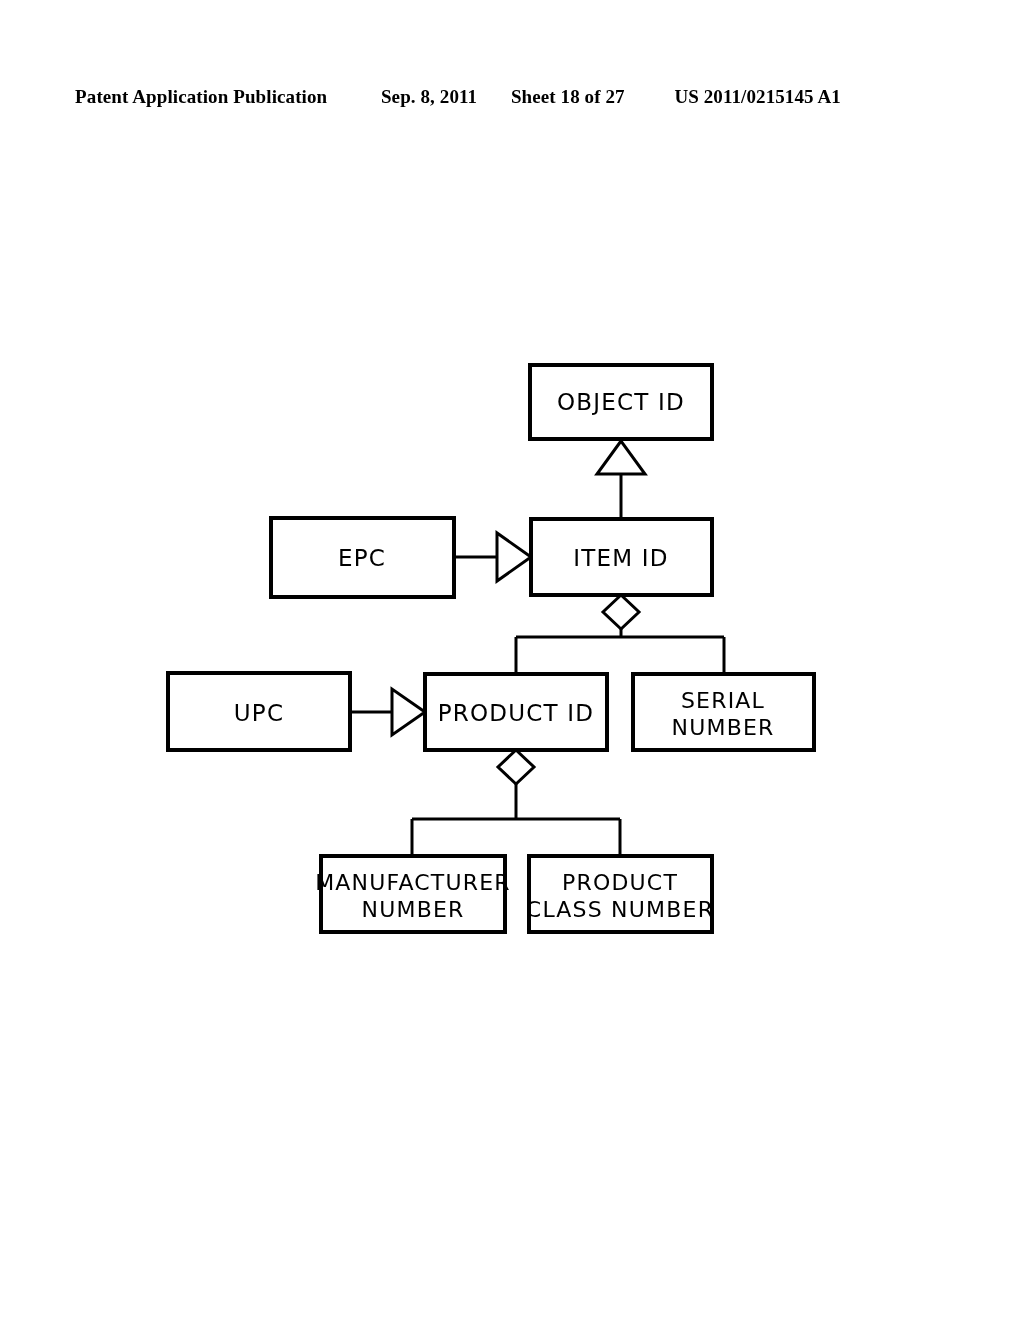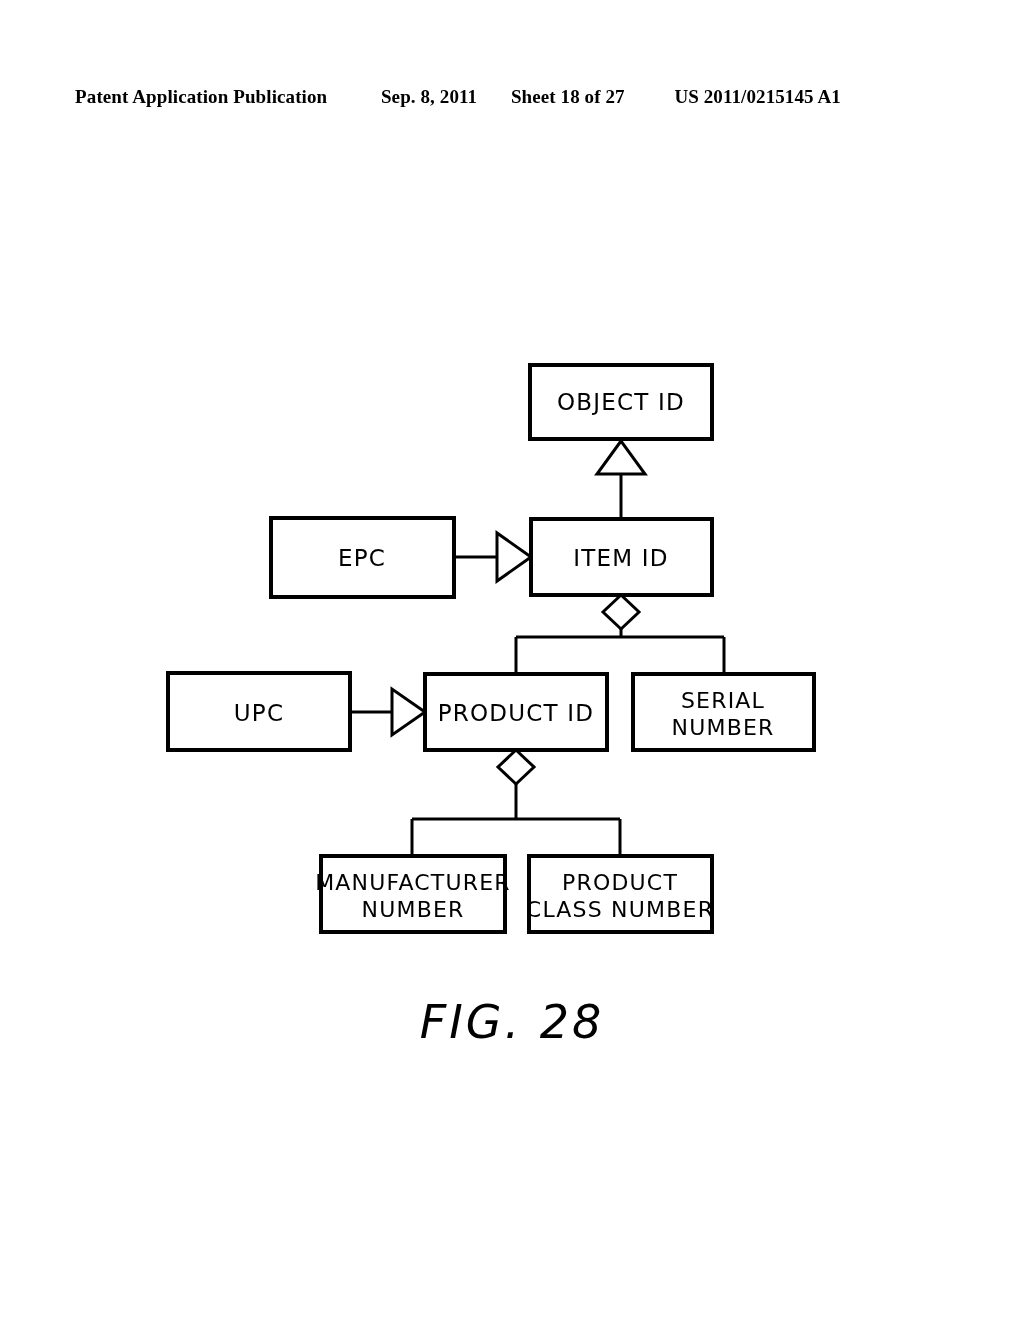--- a/index.html
+++ b/index.html
@@ -171,14 +171,13 @@
 
       <g>
         <rect x="529" y="856" width="183" height="76" fill="#ffffff" stroke="#000000" stroke-width="4"></rect>
         <text class="node-label small" x="620" y="890">PRODUCT</text>
         <text class="node-label small" x="620" y="917">CLASS NUMBER</text>
       </g>
 
     </g>
   </svg>
 
-  <div id="figure-caption">FIG. 28</div>
 </div>
 
 </body></html>

